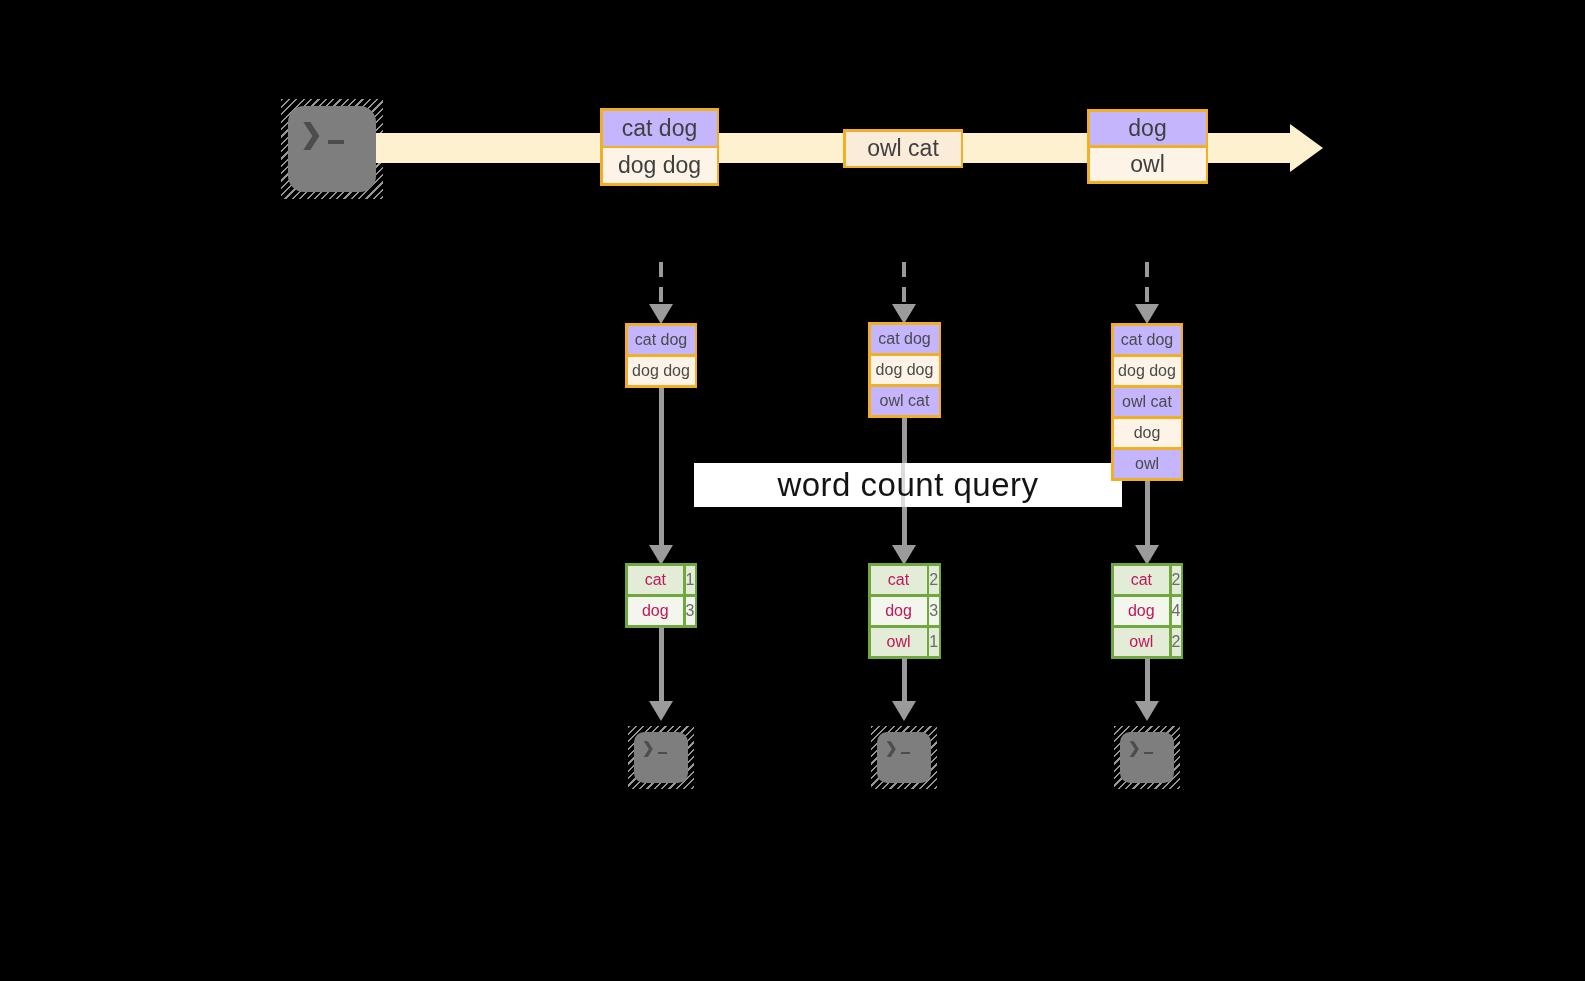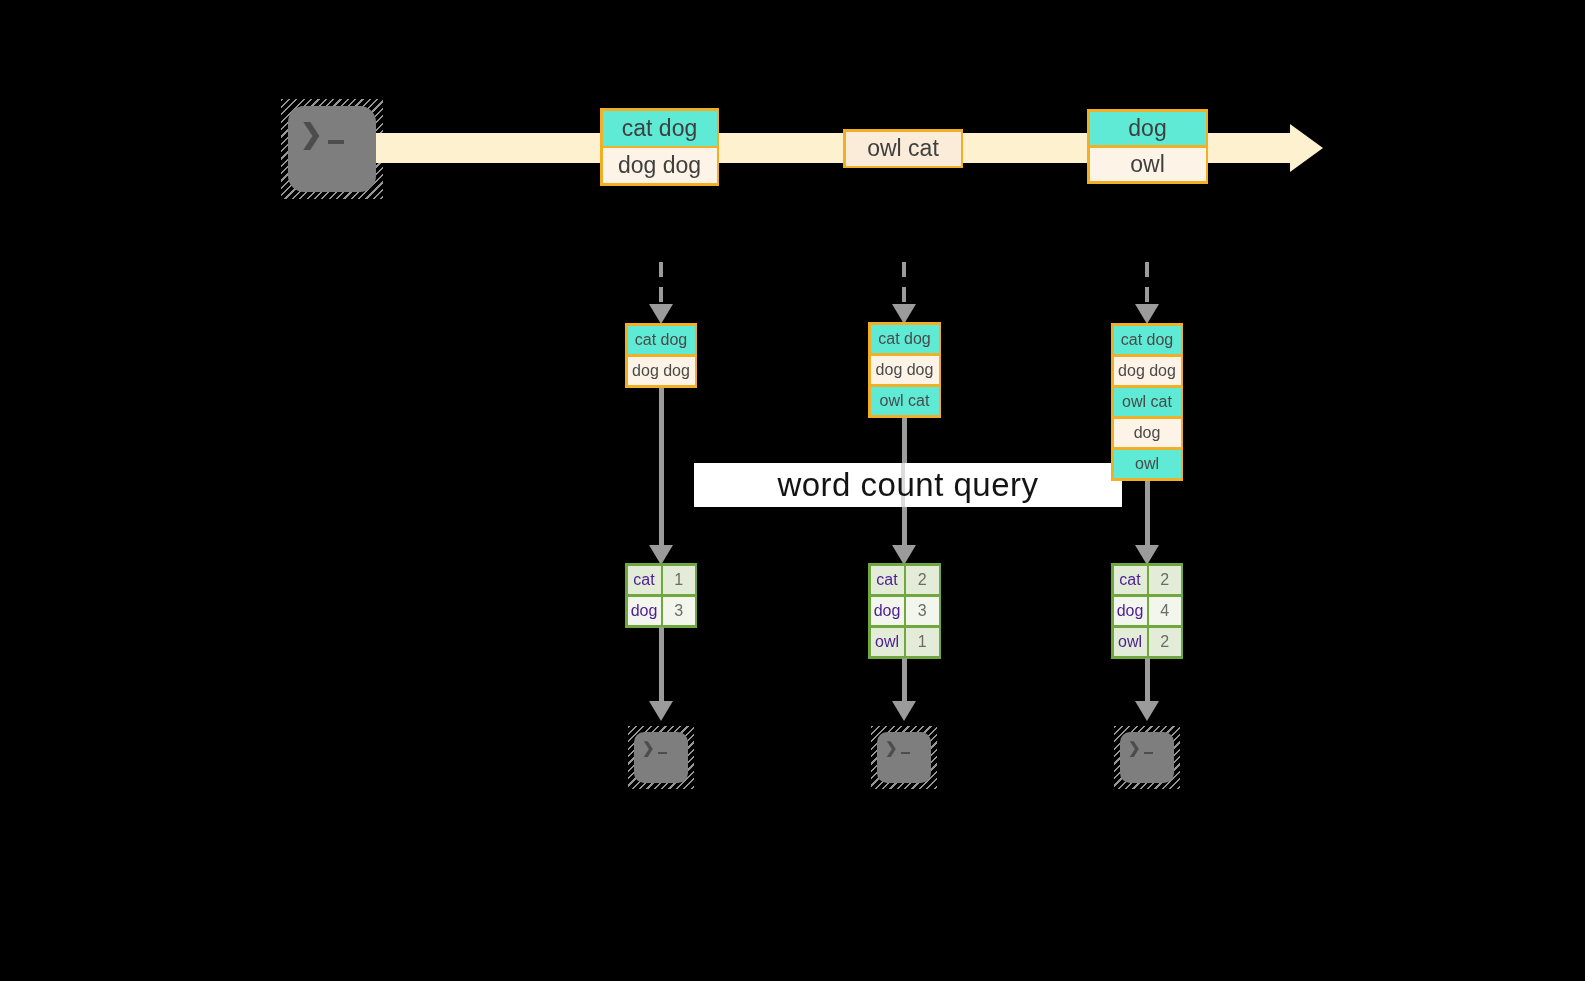--- a/index.html
+++ b/index.html
@@ -15,21 +15,21 @@
   .cursorbar{display:inline-block;background:#4d4d4d;}
 
   
   .band{background:#fdf1cf;}
   .head-right{width:0;height:0;border-top:24px solid transparent;
               border-bottom:24px solid transparent;border-left:33px solid #fdf1cf;}
 
   
   .obox{background:#f0af24;padding:2.5px;display:flex;flex-direction:column;gap:2.5px;}
   .ocell{display:flex;align-items:center;justify-content:center;color:#3f3f3f;}
-  .peach{background:#5eead4;}
+  .peach{background:#c4b5fd;}
   .cream{background:#fdf4e7;}
   .mid{background:#fbecd9;}
   .stream-cell{height:35px;font-size:23px;}
   .stream-cell.single{height:34px;}
   .stream-cell.small{height:33.5px;}
   .stack-cell{height:28.5px;font-size:16px;color:#4a4a4a;}
 
   
   .dstem{width:4px;background:repeating-linear-gradient(to bottom,#9b9b9b 0 15px,transparent 15px 25px);}
   .sstem{width:4.5px;background:#9b9b9b;}
@@ -38,22 +38,22 @@
 
   
   .banner{background:#ffffff;z-index:5;display:flex;align-items:center;justify-content:center;}
   .banner-text{position:relative;z-index:2;font-size:33px;font-weight:300;color:#141414;
                letter-spacing:.5px;}
   .banner-line{position:absolute;top:0;width:4px;height:100%;background:#dbdbdb;z-index:1;}
 
   
   .gtable{background:#70a73f;padding:2.5px;display:flex;flex-direction:column;gap:2.5px;}
   .grow{display:flex;gap:2.5px;height:28.5px;}
-  .gword{width:33px;display:flex;align-items:center;justify-content:center;
-         font-size:16px;color:#4c1d95;}
+  .gword{width:56px;display:flex;align-items:center;justify-content:center;
+         font-size:16px;color:#be185d;}
   .gcount{flex:1;display:flex;align-items:center;justify-content:center;
           font-size:16px;color:#6b6b6b;}
   .g1{background:#e3ecd6;}
   .g2{background:#f2f6ec;}
 
   .z6{z-index:6;}
 </style>
 </head>
 <body>
 

